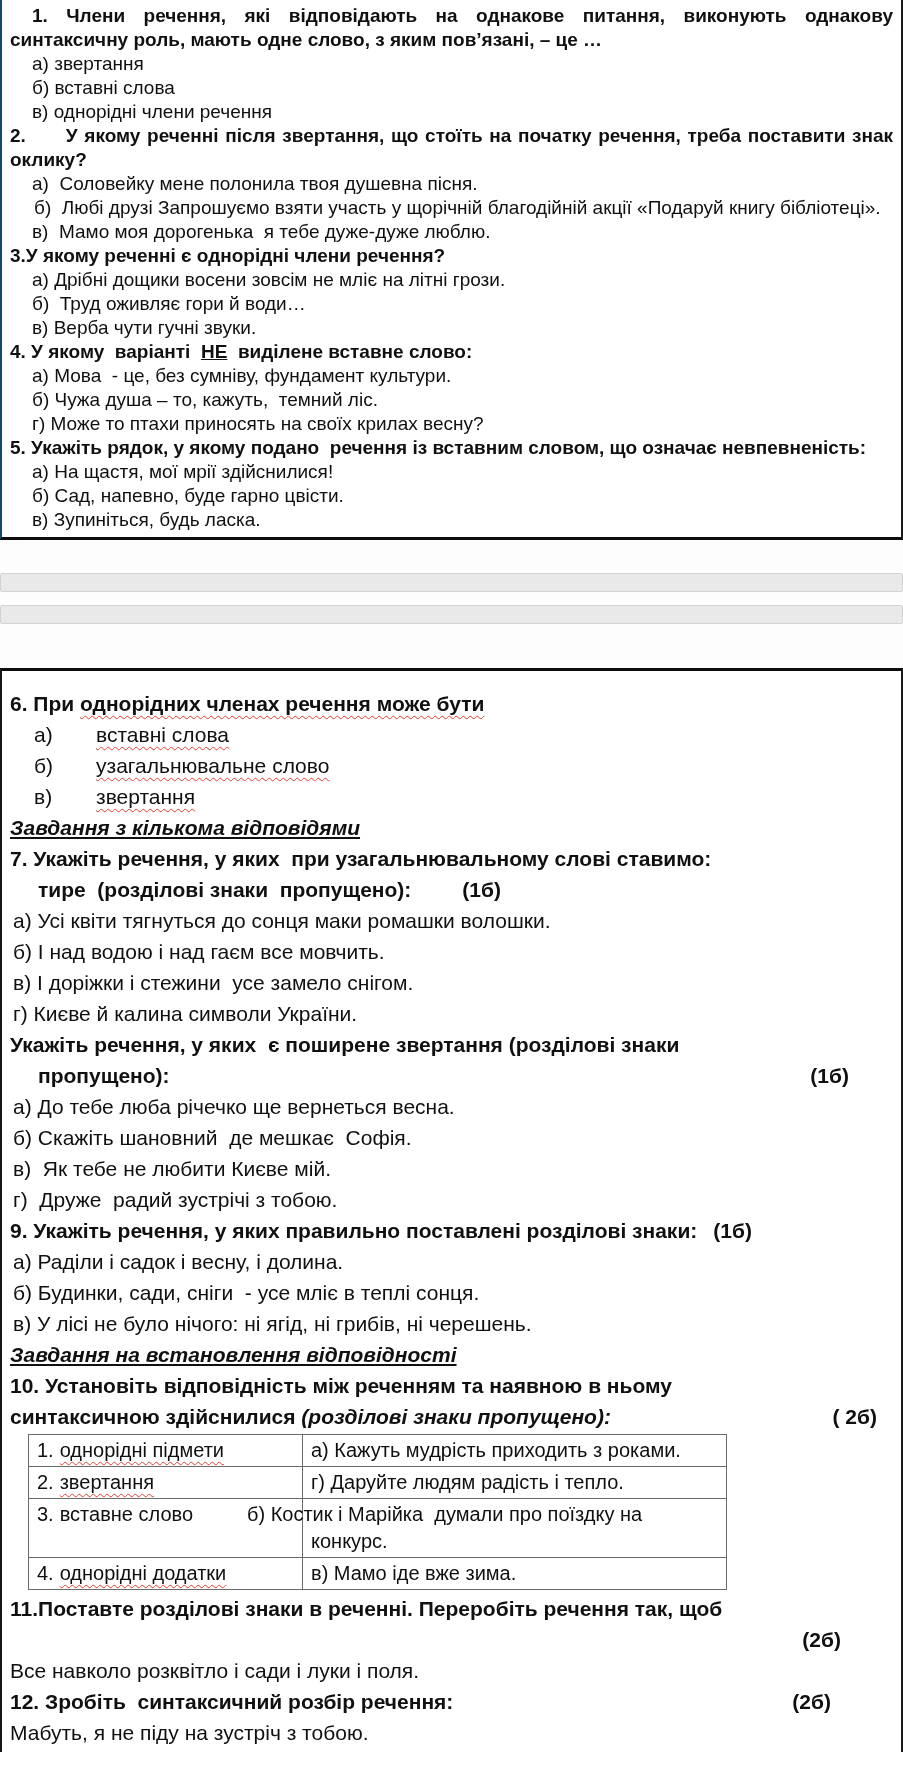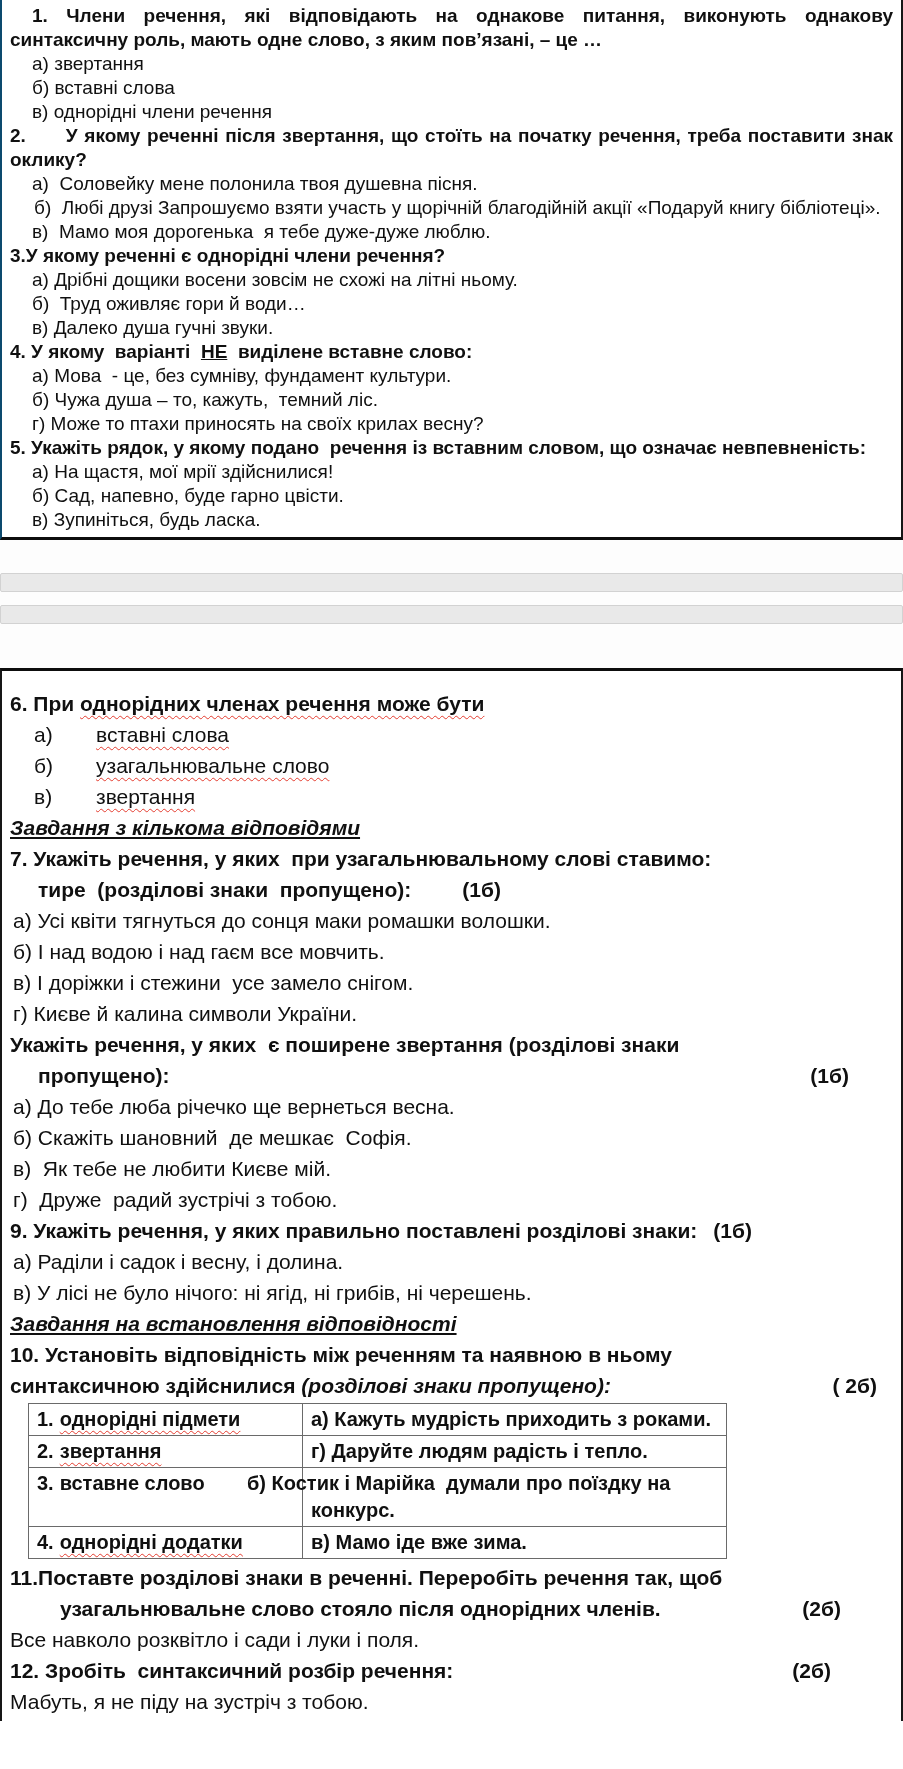--- a/index.html
+++ b/index.html
@@ -38,21 +38,21 @@
   .score{ font-weight:700; white-space:pre; }
   .sc7{ margin-left:auto; margin-right:392px; }
   .sc8{ margin-left:auto; margin-right:44px; }
   .sc9{ margin-left:16px; }
   .sc10{ margin-left:auto; margin-right:16px; }
   .sc11{ margin-left:auto; margin-right:52px; }
   .sc12{ margin-left:auto; margin-right:62px; }
   .plain{ font-weight:400; }
   .match{
     border-collapse:collapse; margin:2px 0 3px 18px;
-    font-size:20px; line-height:27px; font-weight:700;
+    font-size:20px; line-height:27px; font-weight:400;
   }
   .match td{ border:1px solid #6a6a6a; padding:2px 8px; vertical-align:top; }
   .match td.cl{ width:274px; }
   .match td.cr{ width:424px; }
   .tnum{ margin-right:6px; }
   .hang{ padding-left:72px; text-indent:-64px; }
   .page-gap{ height:128px; background:#fdfdfd; padding-top:33px; }
   .gap-bar{
     height:19px; background:#e9e9e9; border:1px solid #d2d2d2;
     border-radius:2px; margin-bottom:13px;
@@ -74,23 +74,23 @@
 
     <div>
       <div class="stem justify">2.&nbsp;&nbsp;&nbsp;&nbsp;&nbsp;&nbsp;У якому реченні після звертання, що стоїть на початку речення, треба поставити знак оклику?</div>
       <div class="opt">а)&nbsp; Соловейку мене полонила твоя душевна пісня.</div>
       <div class="opt outwrap">б)&nbsp; Любі друзі Запрошуємо взяти участь у щорічній благодійній акції «Подаруй книгу бібліотеці».</div>
       <div class="opt">в)&nbsp; Мамо моя дорогенька&nbsp; я тебе дуже-дуже люблю.</div>
     </div>
 
     <div>
       <div class="stem">3.У якому реченні є однорідні члени речення?</div>
-      <div class="opt">а) Дрібні дощики восени зовсім не схожі на літні ньому.</div>
+      <div class="opt">а) Дрібні дощики восени зовсім не мліє на літні грози.</div>
       <div class="opt">б)&nbsp; Труд оживляє гори й води…</div>
-      <div class="opt">в) Далеко душа гучні звуки.</div>
+      <div class="opt">в) Верба чути гучні звуки.</div>
     </div>
 
     <div>
       <div class="stem">
         <span>4. У якому&nbsp; варіанті&nbsp; </span><span class="und">НЕ</span><span>&nbsp; виділене вставне слово:</span>
       </div>
       <div class="opt">а) Мова&nbsp; - це, без сумніву, фундамент культури.</div>
       <div class="opt">б) Чужа душа – то, кажуть,&nbsp; темний ліс.</div>
       <div class="opt">г) Може то птахи приносять на своїх крилах весну?</div>
     </div>
@@ -153,20 +153,21 @@
       <div class="opt">б) Скажіть шановний&nbsp; де мешкає&nbsp; Софія.</div>
       <div class="opt">в)&nbsp; Як тебе не любити Києве мій.</div>
       <div class="opt">г)&nbsp; Друже&nbsp; радий зустрічі з тобою.</div>
     </div>
 
     <div>
       <div class="stem">
         <span>9. Укажіть речення, у яких правильно поставлені розділові знаки:</span><span class="score sc9">(1б)</span>
       </div>
       <div class="opt">а) Раділи і садок і весну, і долина.</div>
+      <div class="opt">б) Будинки, сади, сніги&nbsp; - усе мліє в теплі сонця.</div>
       <div class="opt">в) У лісі не було нічого: ні ягід, ні грибів, ні черешень.</div>
     </div>
 
     <div class="hdr">Завдання на встановлення відповідності</div>
 
     <div>
       <div class="stem">10. Установіть відповідність між реченням та наявною в ньому</div>
       <div class="stem qline">
         <span><span>синтаксичною здійснилися </span><span class="it">(розділові знаки пропущено):</span></span>
         <span class="score sc10">( 2б)</span>
@@ -189,21 +190,20 @@
             <td class="cl"><span class="tnum">4.</span><span class="sp">однорідні додатки</span></td>
             <td class="cr">в) Мамо іде вже зима.</td>
           </tr>
         </tbody>
       </table>
     </div>
 
     <div>
       <div class="stem">11.Поставте розділові знаки в реченні. Переробіть речення так, щоб</div>
       <div class="stem qline">
-        <span class="ind50">узагальнювальне слово стояло після однорідних членів.</span>
         <span class="score sc11">(2б)</span>
       </div>
       <div class="plain">Все навколо розквітло і сади і луки і поля.</div>
     </div>
 
     <div>
       <div class="stem qline">
         <span>12. Зробіть&nbsp; синтаксичний розбір речення:</span>
         <span class="score sc12">(2б)</span>
       </div>

